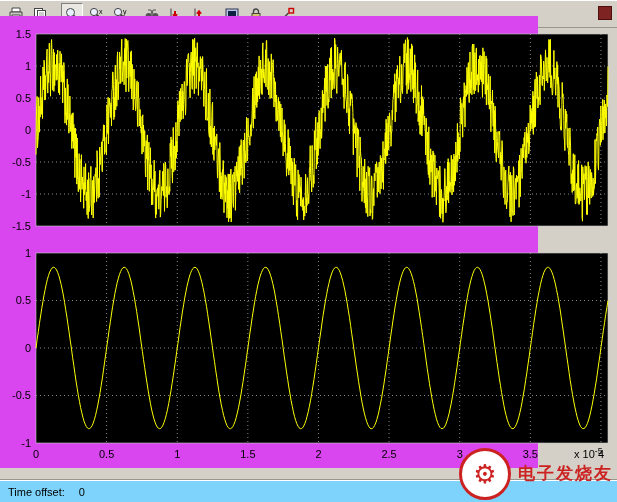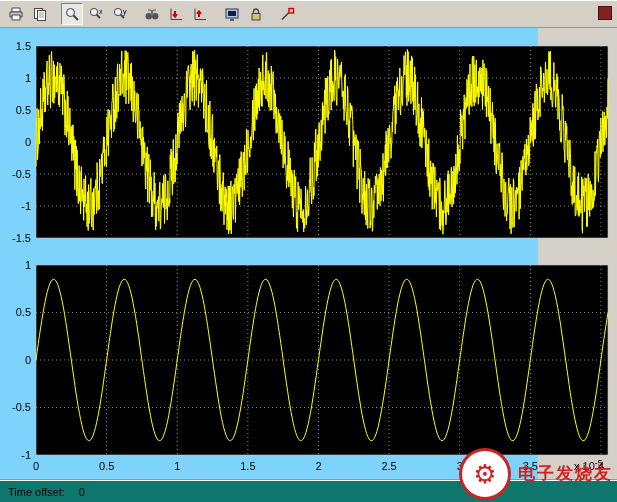--- a/index.html
+++ b/index.html
@@ -20,25 +20,25 @@
   }
   .tb-btn.pressed{
     border-color:#808080 #ffffff #ffffff #808080;background:#e9e7e2;
   }
   .tb-sep{width:8px;height:22px;}
   .tb-redbox{
     position:absolute;right:5px;top:6px;width:14px;height:14px;
     background:#7e2222;border:1px solid #4e0e0e;box-sizing:border-box;
   }
   
-  .figure{position:absolute;top:28px;left:0;width:538px;height:452px;background:#7dd3fc;}
+  .figure{position:absolute;top:16px;left:0;width:538px;height:452px;background:#d946ef;}
   #figure-svg{position:absolute;left:0;top:0;}
   
   .statusbar{
-    position:absolute;bottom:0;left:0;width:617px;height:22px;background:#0f766e;
+    position:absolute;bottom:0;left:0;width:617px;height:22px;background:#7dd3fc;
     border-top:1px solid #ffffff;box-shadow:0 -1px 0 #9a968e;
     display:flex;align-items:center;padding:4px 8px;box-sizing:border-box;
     font-size:11px;color:#000;gap:14px;
   }
   
   .watermark{
     position:absolute;right:4px;bottom:2px;display:flex;align-items:center;gap:7px;
   }
   .wm-logo{
     width:52px;height:52px;border-radius:50%;background:#ffffff;

